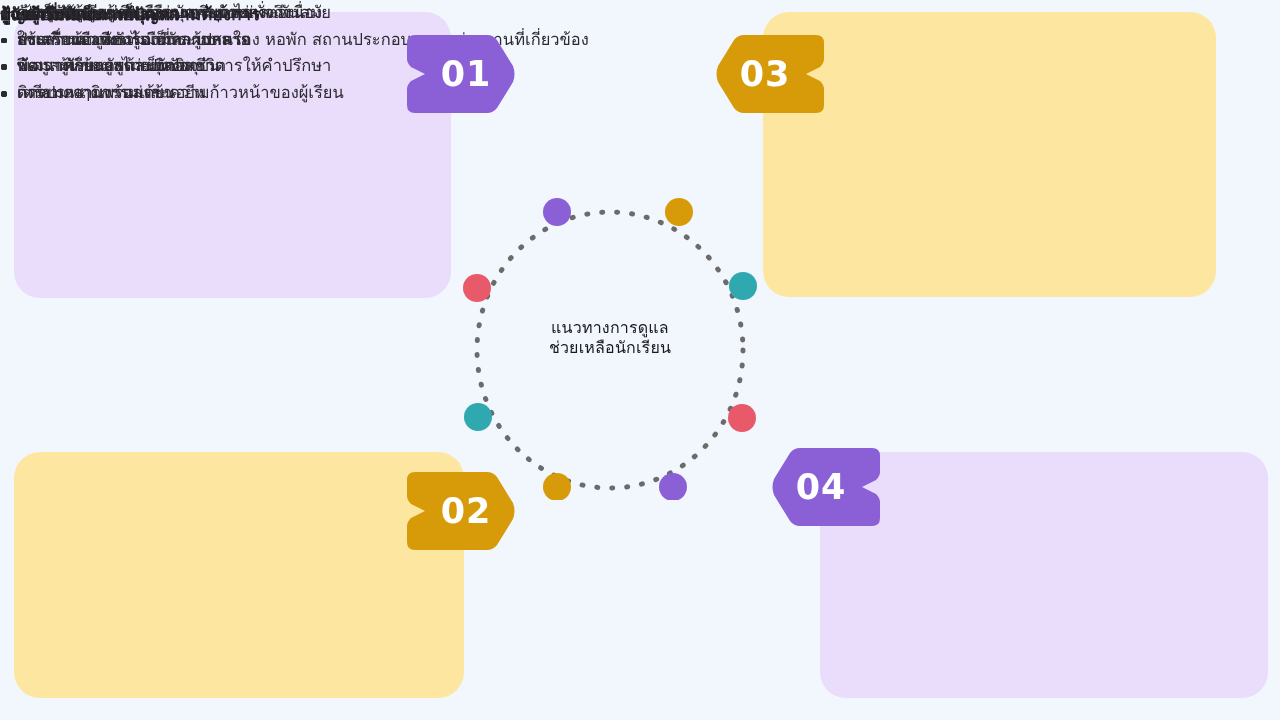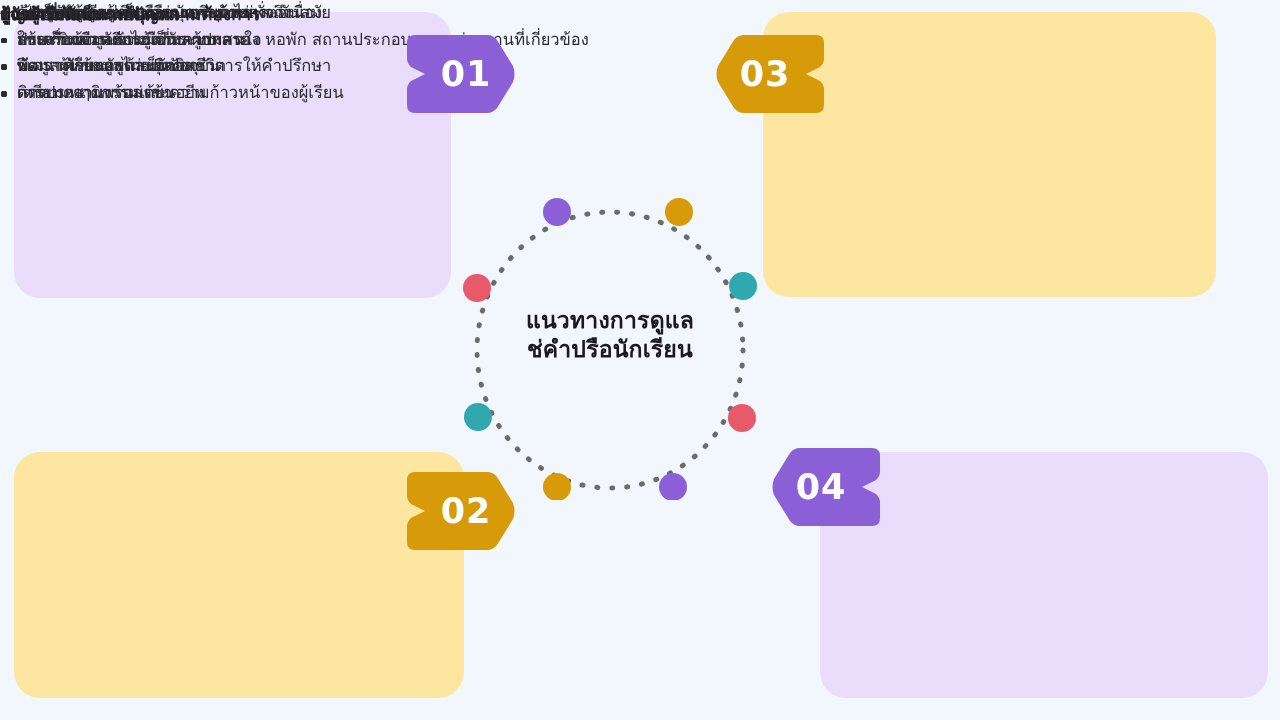--- a/index.html
+++ b/index.html
@@ -107,25 +107,25 @@
     position: absolute;
     left: 455px;
     top: 190px;
     width: 310px;
     height: 310px;
   }
   #wheel svg { position: absolute; inset: 0; }
   #center-title {
     position: absolute;
     left: 0;
-    top: 116px;
+    top: 128px;
     width: 310px;
     text-align: center;
-    font-size: 23px;
-    font-weight: bold;
+    font-size: 16px;
+    font-weight: normal;
     color: #1a1820;
     line-height: 1.28;
     letter-spacing: 0.2px;
   }
   #center-title span { display: block; }
 </style>
 </head>
 <body style="background: rgb(242, 246, 253);">
 
 <div id="stage">
@@ -153,42 +153,42 @@
     <li>จัดเก็บข้อมูลผู้เรียนอย่างครบถ้วนและทันสมัย</li>
     <li>ใช้เครื่องมือคัดกรองที่หลากหลาย</li>
     <li>วิเคราะห์ข้อมูลรายบุคคล</li>
     <li>ติดตามพฤติกรรมและความก้าวหน้าของผู้เรียน</li>
   </ul>
 
   <div class="card purple" id="card-04" style="background: rgb(233, 221, 251);"></div>
   <div class="card-title" id="card-04-title-el">ดูแลตามศักยภาพและความต้องการ</div>
   <ul class="bullets" id="card-04-bullets">
     <li>ออกแบบการช่าระวือเฉพาะบุคคล</li>
-    <li>ส่กษะชิมการเรียนรู้ตามความสนใจ</li>
+    <li>ส่งเสริานอาชียนรู้ตามความสนใจ</li>
     <li>พัฒนาศักยภาพและทักษะชีวิต</li>
     <li>เตรียมความพร้อมด้ยนอยีพ</li>
   </ul>
 
   <div id="wheel">
     <svg width="310" height="310" viewBox="0 0 310 310">
       <ellipse id="ring-path" cx="155" cy="160" rx="133" ry="138" fill="none" stroke="#6b6b6b" stroke-width="5" stroke-linecap="round" stroke-dasharray="1 14"></ellipse>
       <g id="wheel-dots">
           <circle cx="102" cy="22" r="14" fill="#8b5fd6"></circle>
           <circle cx="224" cy="22" r="14" fill="#d79a08"></circle>
           <circle cx="22" cy="98" r="14" fill="#e8596a"></circle>
           <circle cx="288" cy="96" r="14" fill="#2fa8af"></circle>
           <circle cx="23" cy="227" r="14" fill="#2fa8af"></circle>
           <circle cx="287" cy="228" r="14" fill="#e8596a"></circle>
           <circle cx="102" cy="297" r="14" fill="#d79a08"></circle>
           <circle cx="218" cy="297" r="14" fill="#8b5fd6"></circle>
         </g>
     </svg>
     <div id="center-title">
       <span>แนวทางการดูแล</span>
-      <span>ช่คำปรือนักเรียน</span>
+      <span>ช่วยเหลือนักเรียน</span>
     </div>
   </div>
 
   <div class="chev" id="chev-01">
     <svg viewBox="0 0 118 82" preserveAspectRatio="none">
       <path d="M8 10 Q8 2 16 2 L88 2 Q94 2 98 7 L114 33 Q117 41 114 49 L98 75 Q94 80 88 80 L16 80 Q8 80 8 72 L8 56 Q8 52 12 48 L26 41 L12 34 Q8 30 8 26 Z" fill="#8b5fd6"></path>
     </svg>
     <span class="num">01</span>
   </div>
 

